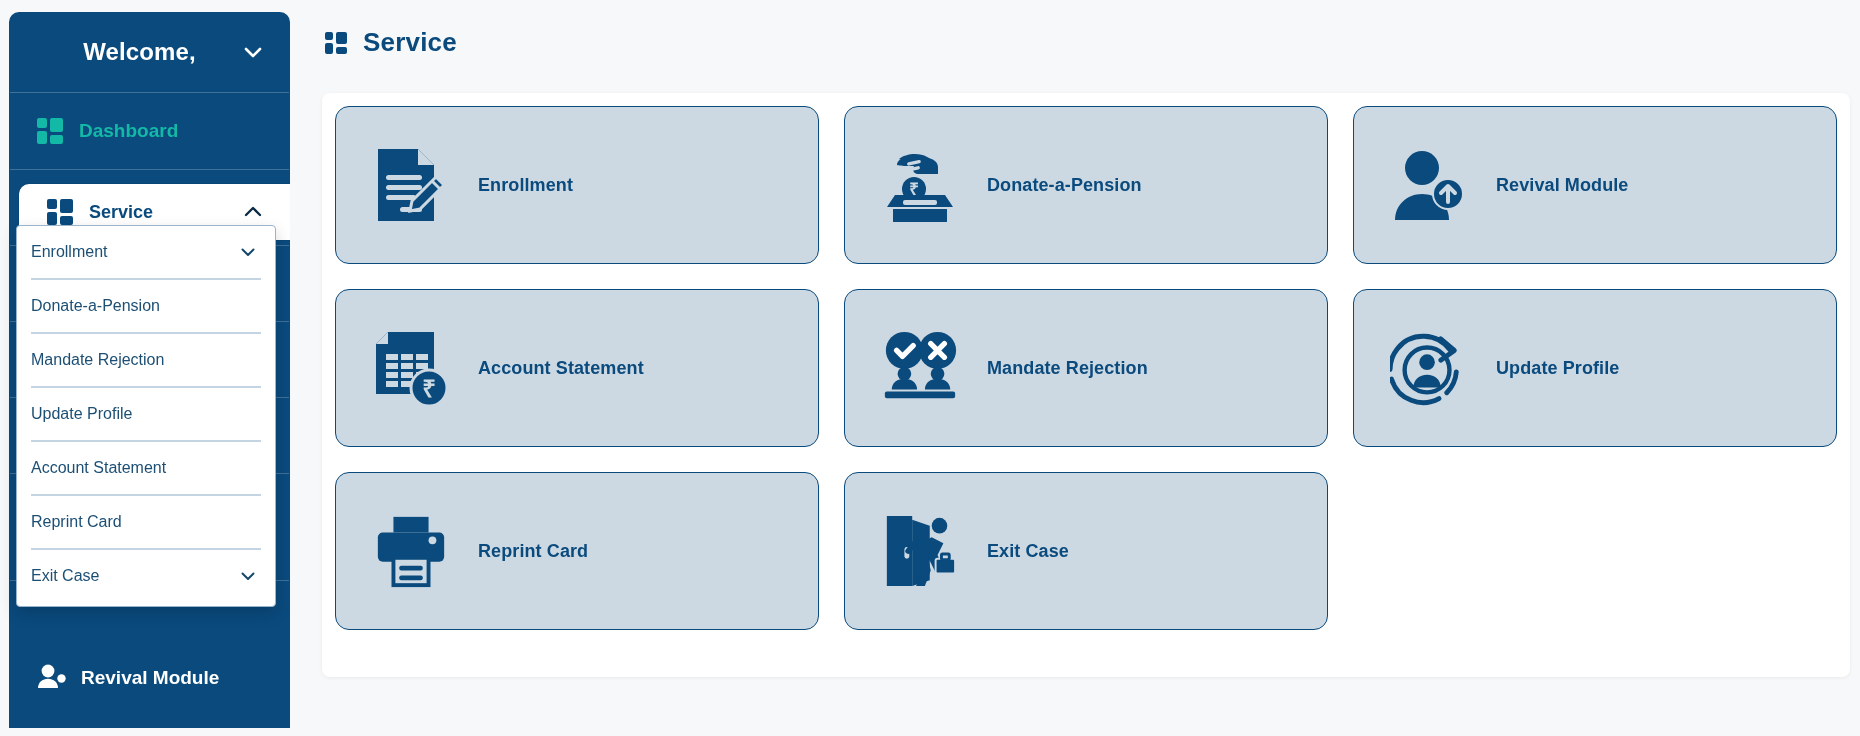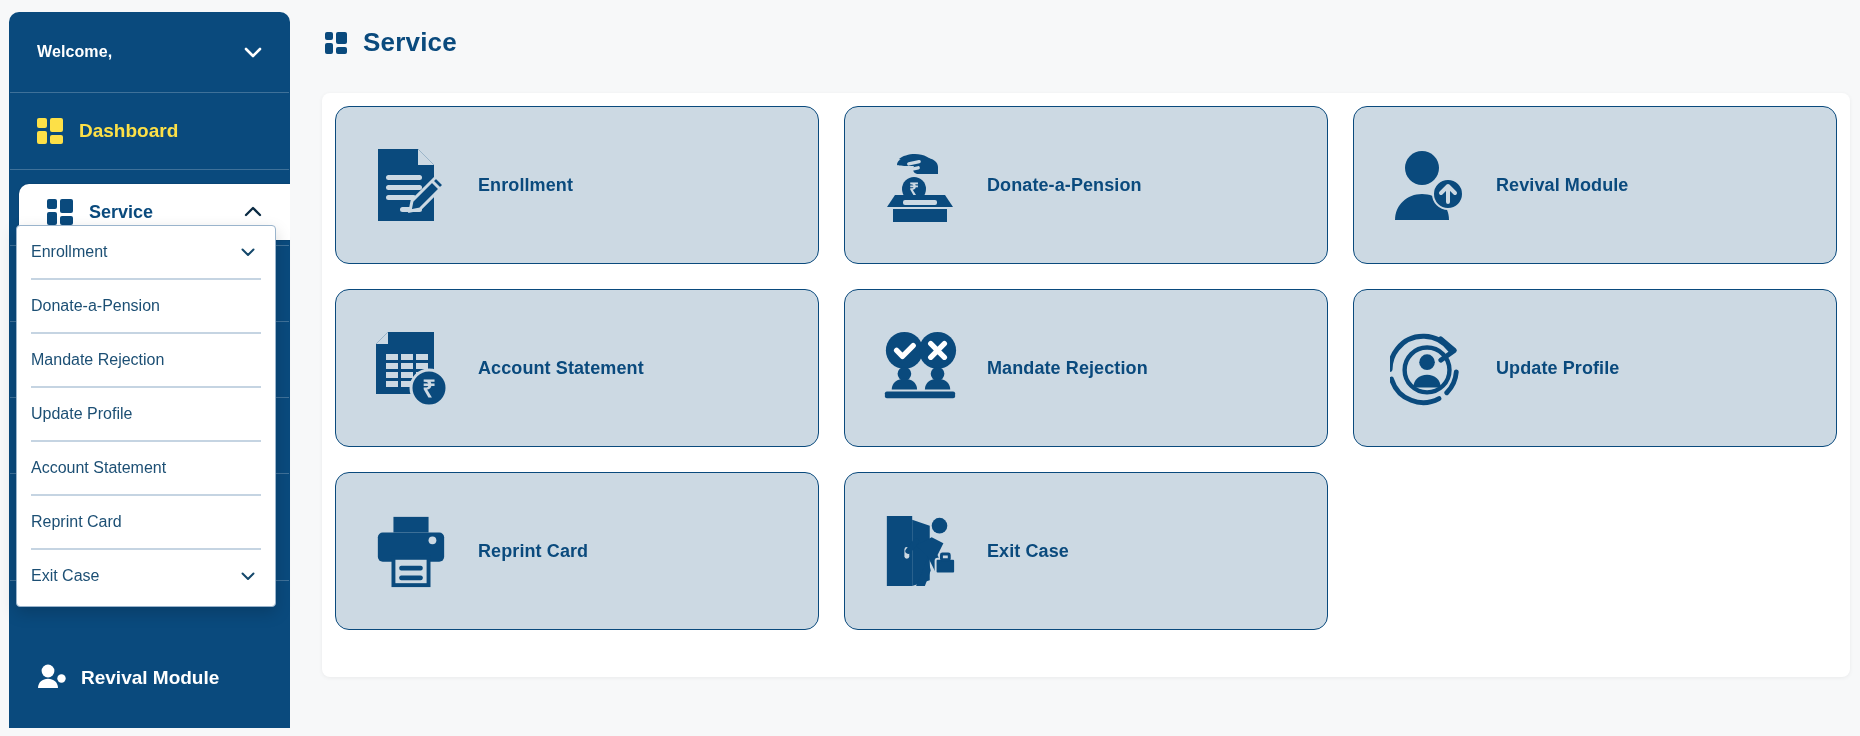--- a/index.html
+++ b/index.html
@@ -20,30 +20,30 @@
     color: #ffffff;
     overflow: hidden;
   }
   .welcome-row {
     position: absolute; left: 0; top: 0;
     width: 281px; height: 80px;
     display: flex; align-items: center;
     padding: 0 26px 0 28px;
   }
   .welcome-text {
-    font-size: 16px; font-weight: bold; letter-spacing: .1px;
-    color: #ffffff; flex: 1;
+    font-size: 24px; font-weight: bold; letter-spacing: .1px;
+    color: #ffffff; flex: 1; text-align: center;
   }
   .chev { width: 22px; height: 22px; flex: 0 0 22px; }
   .chev svg { display: block; }
 
   .nav-item {
     display: flex; align-items: center;
     height: 76px; padding: 0 26px 0 28px;
-    color: #fde047;
+    color: #14b8a6;
   }
   .nav-item .lbl { font-size: 19px; font-weight: bold; margin-left: 16px; flex: 1; }
 
   .nav-item.active {
     background: #ffffff; color: #0a4a7d;
     border-radius: 10px 0 0 10px;
     margin-left: 10px;
     width: 271px;
     height: 56px;
     box-shadow: 0 0 0 1px rgba(0,0,0,0.06);

